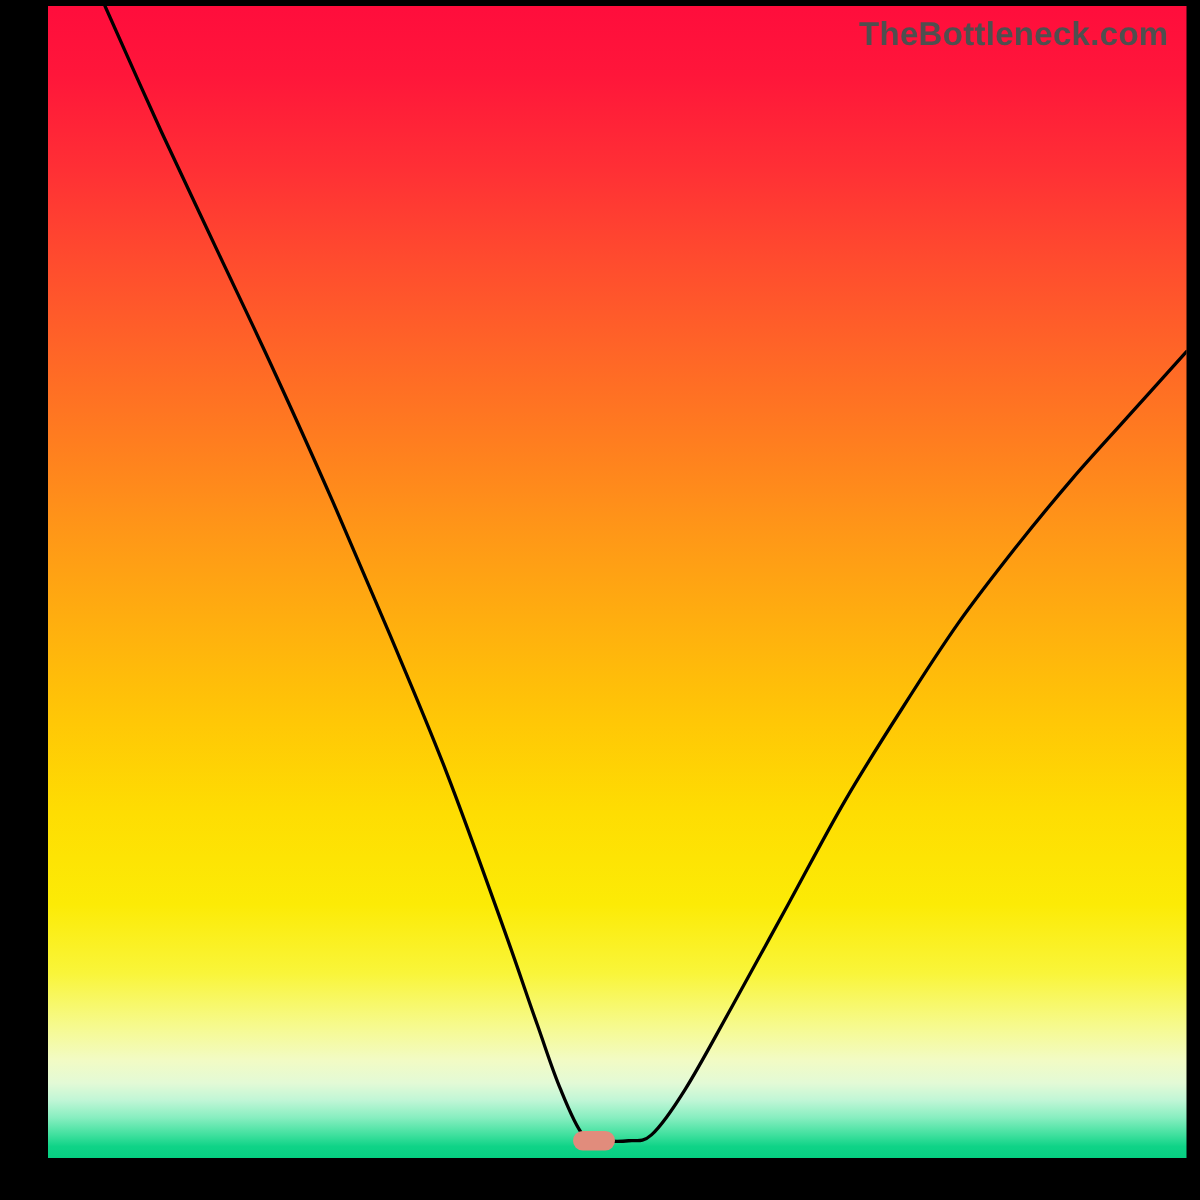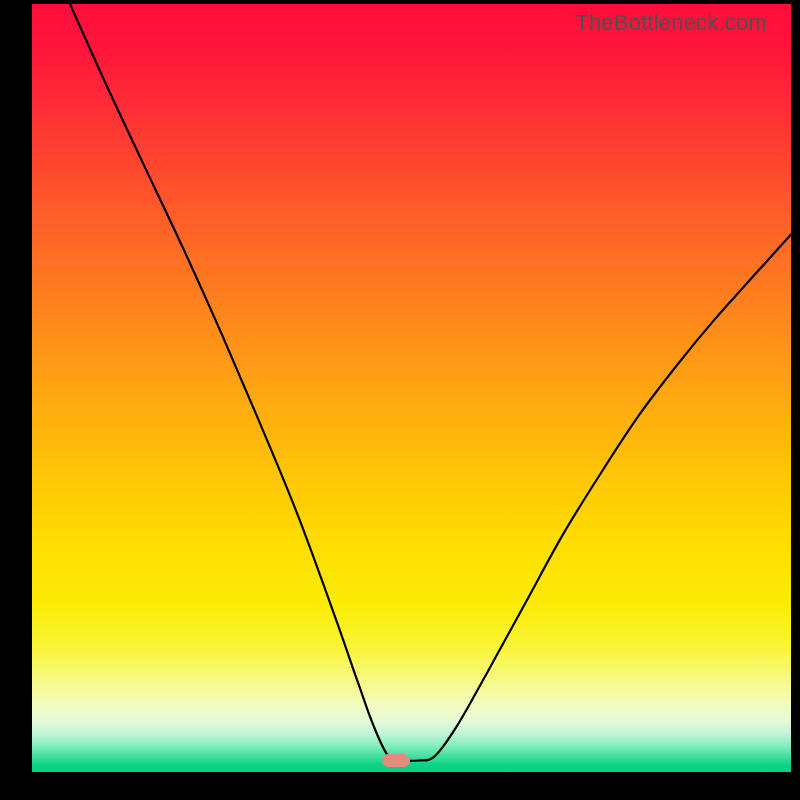--- a/index.html
+++ b/index.html
@@ -44,24 +44,24 @@
       #c0f6d6 95%,
       #87eec0 96.5%,
       #3fe09e 98%,
       #0fd387 99%,
       #06cf82 100%
     );
   }
   .watermark {
     position: absolute;
     top: 6px;
-    right: 24px;
+    right: 12px;
     color: #4f4f4f;
     font-size: 22px;
-    font-weight: 400;
+    font-weight: 700;
     letter-spacing: 0.2px;
     user-select: none;
   }
   svg.curve {
     position: absolute;
     left: 0;
     top: 0;
     width: 759px;
     height: 768px;
   }

